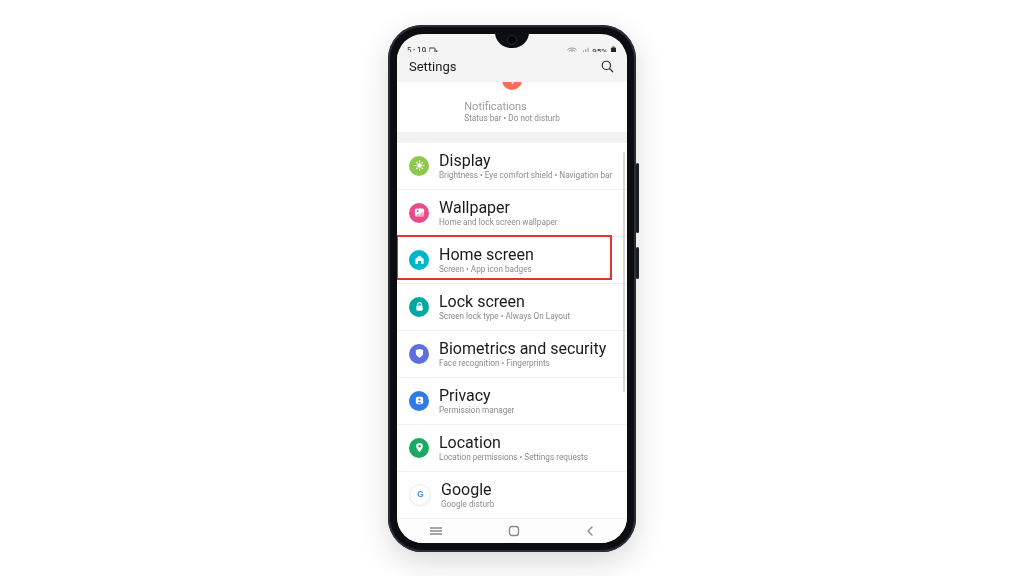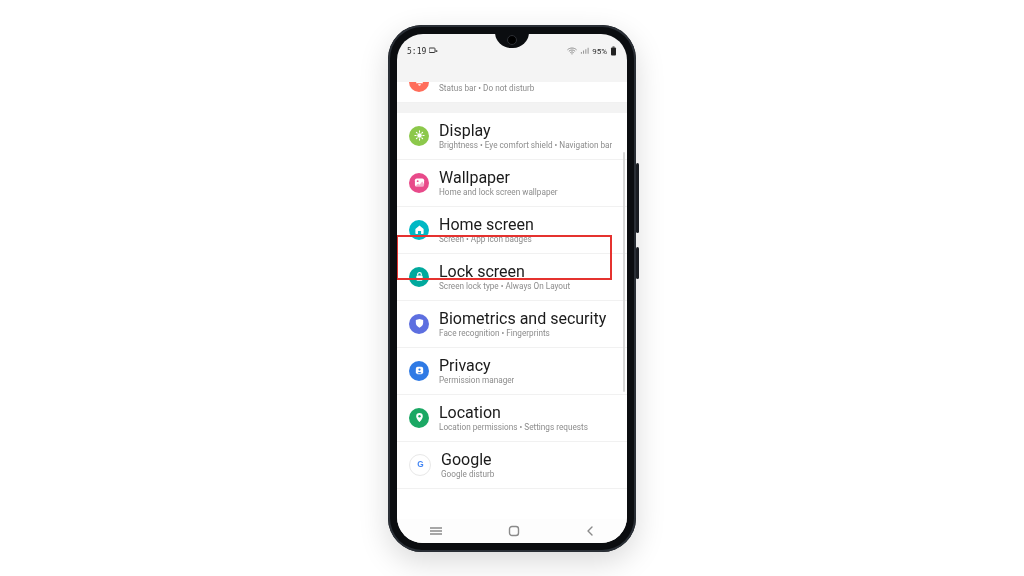--- a/index.html
+++ b/index.html
@@ -78,24 +78,33 @@
           <span>95%</span>
           <span>
             <svg width="7" height="10" viewBox="0 0 7 10">
                 <rect x="1" y="1.5" width="5" height="8" rx="1" fill="#222"></rect>
                 <rect x="2.5" y="0.5" width="2" height="1" fill="#222"></rect>
               </svg>
           </span>
         </div>
       </div>
 
+      <div class="header">
+        <div class="title">Settings</div>
+        <div class="search">
+          <svg width="15" height="15" viewBox="0 0 20 20">
+              <circle cx="8.5" cy="8.5" r="5.5" fill="none" stroke="#333" stroke-width="1.6"></circle>
+              <path d="M13 13l4 4" stroke="#333" stroke-width="1.6" stroke-linecap="round"></path>
+            </svg>
+        </div>
+      </div>
 
       <div class="content" id="content">
         <div class="scroll-ind"></div>
-      <div class="row cut-top" style="margin-top: -14px;">
+      <div class="row cut-top" style="margin-top: -14px; flex-direction: column;">
             <div class="ico bg-red">
               <svg viewBox="0 0 12 12">
                 <use href="#i-bell"></use>
               </svg>
             </div>
             <div class="txt">
               <div class="t1 faded">Notifications</div>
               <div class="t2">Status bar  •  Do not disturb</div>
             </div>
           </div>

